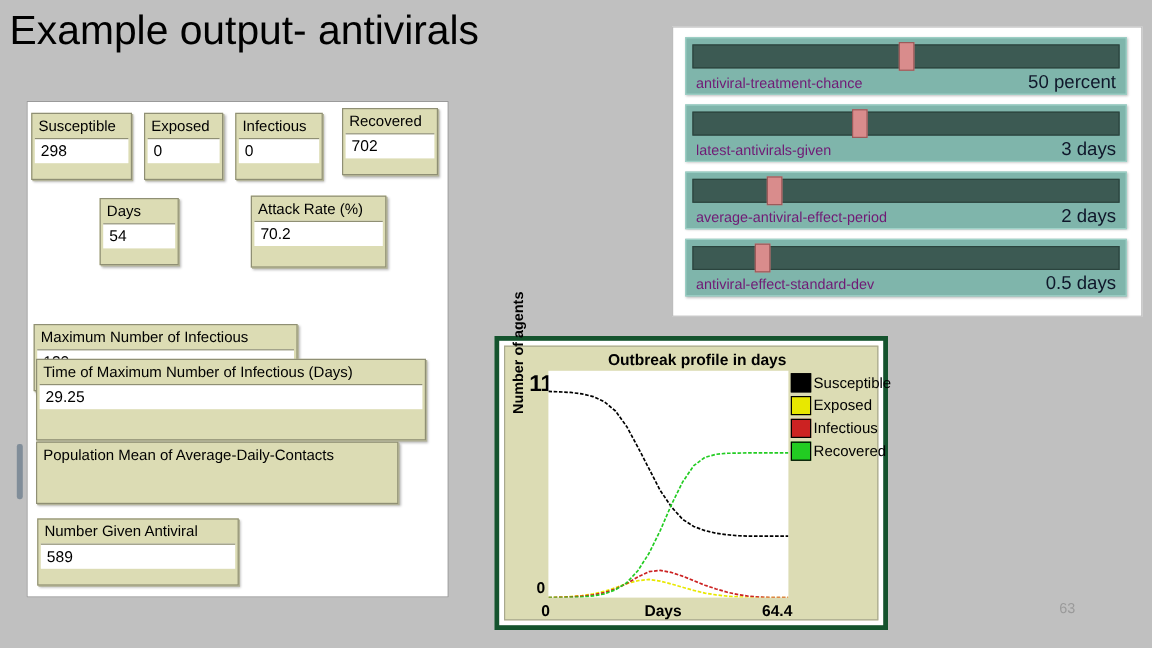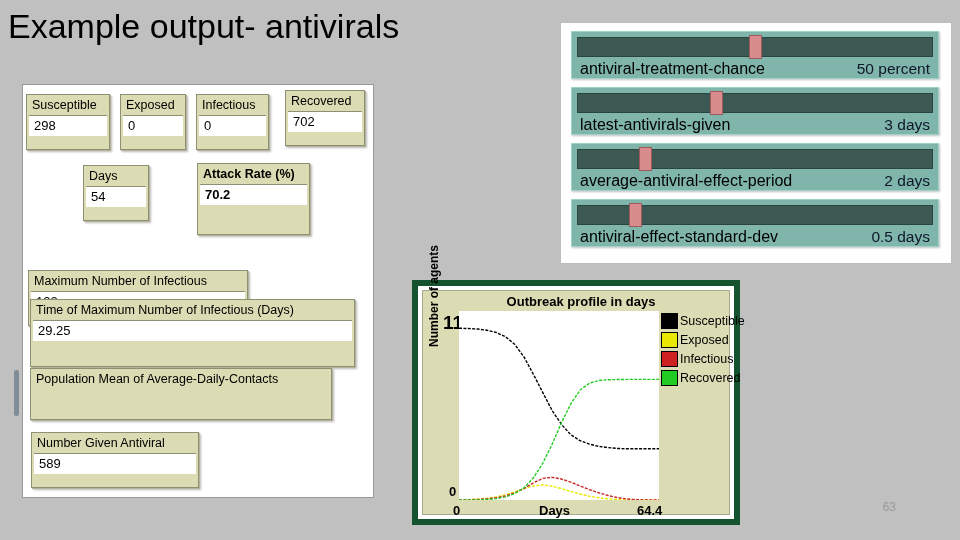--- a/index.html
+++ b/index.html
@@ -71,27 +71,27 @@
   .slider .handle{
     position:absolute;top:-3px;width:13px;height:24px;
     background:#d98c8c;
     border:1px solid #9c5a5a;
     box-sizing:border-box;
   }
   .slider .srow{
     display:flex;justify-content:space-between;align-items:baseline;
     padding:3px 8px 0 8px;
   }
-  .slider .sname{font-size:16px;color:#000000;white-space:nowrap;}
+  .slider .sname{font-size:12px;color:#701a75;white-space:nowrap;}
   .slider .sval{font-size:15.5px;color:#0f172a;white-space:nowrap;}
 
   
   #chart-panel{
     position:absolute;left:412px;top:280px;width:328px;height:245px;
-    background:#ffffff;border:6px solid #14532d;
+    background:#ffffff;border:4px solid #14532d;
     box-sizing:border-box;padding:4px;
   }
   #chart-inner{
     position:relative;width:100%;height:100%;
     background:#dcdcb4;border:1px solid #a9a98e;box-sizing:border-box;
   }
   #chart-title{
     position:absolute;left:0;right:0;top:3px;text-align:center;
     font-size:13px;font-weight:bold;color:#000;
     padding-left:10px;
@@ -154,21 +154,21 @@
 <div class="monitor" style="left:285px;top:90px;width:80px;height:56px;">
   <div class="m-label">Recovered</div>
   <div class="m-value">702</div>
 </div>
 
 <div class="monitor" style="left:83px;top:165px;width:66px;height:56px;">
   <div class="m-label">Days</div>
   <div class="m-value">54</div>
 </div>
 
-<div class="monitor" style="left:197px;top:163px;width:113px;height:72px;font-weight:bold;">
+<div class="monitor" style="left:209px;top:163px;width:113px;height:60px;">
   <div class="m-label">Attack Rate (%)</div>
   <div class="m-value">70.2</div>
 </div>
 
 <div class="monitor" style="left:28px;top:234px;width:220px;height:56px;margin-top:36px;">
   <div class="m-label">Maximum Number of Infectious</div>
   <div class="m-value">132</div>
 </div>
 
 <div class="monitor" style="left:30px;top:299px;width:325px;height:68px;">

